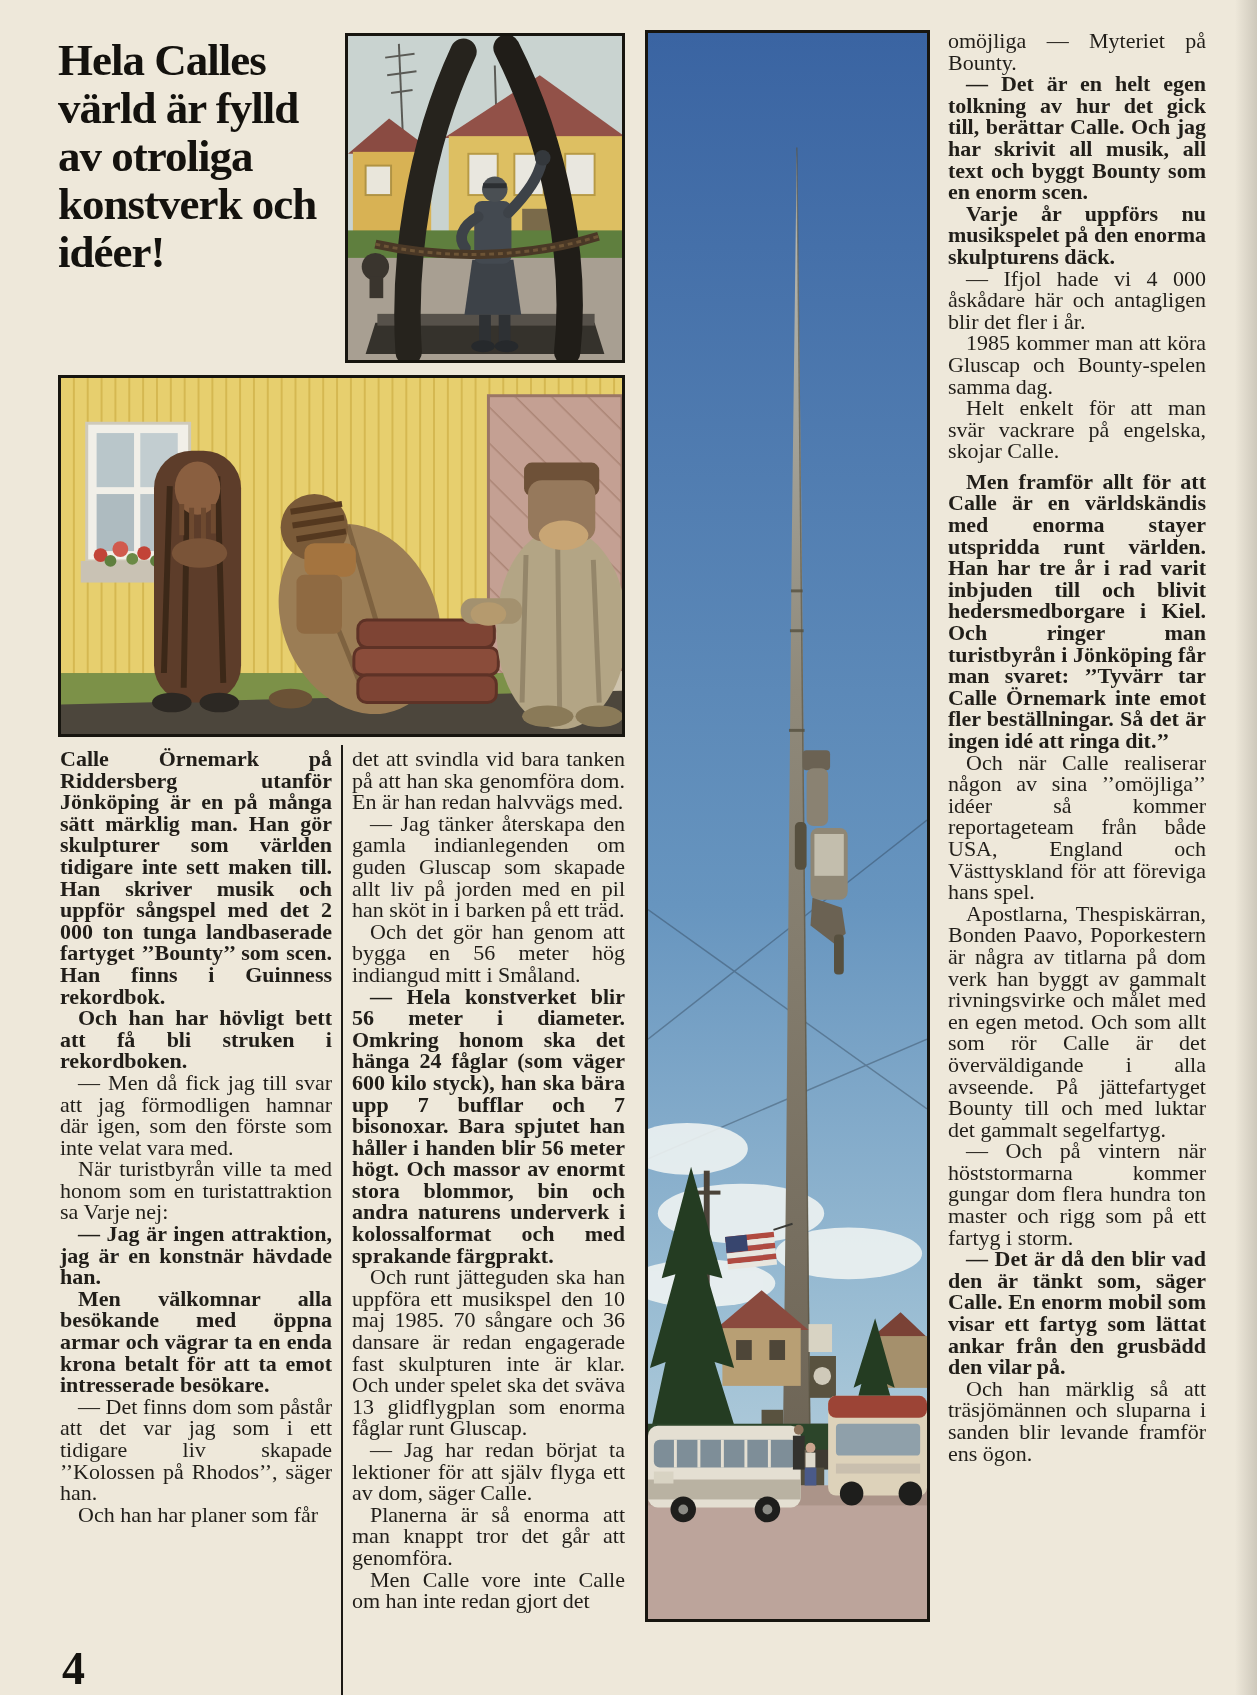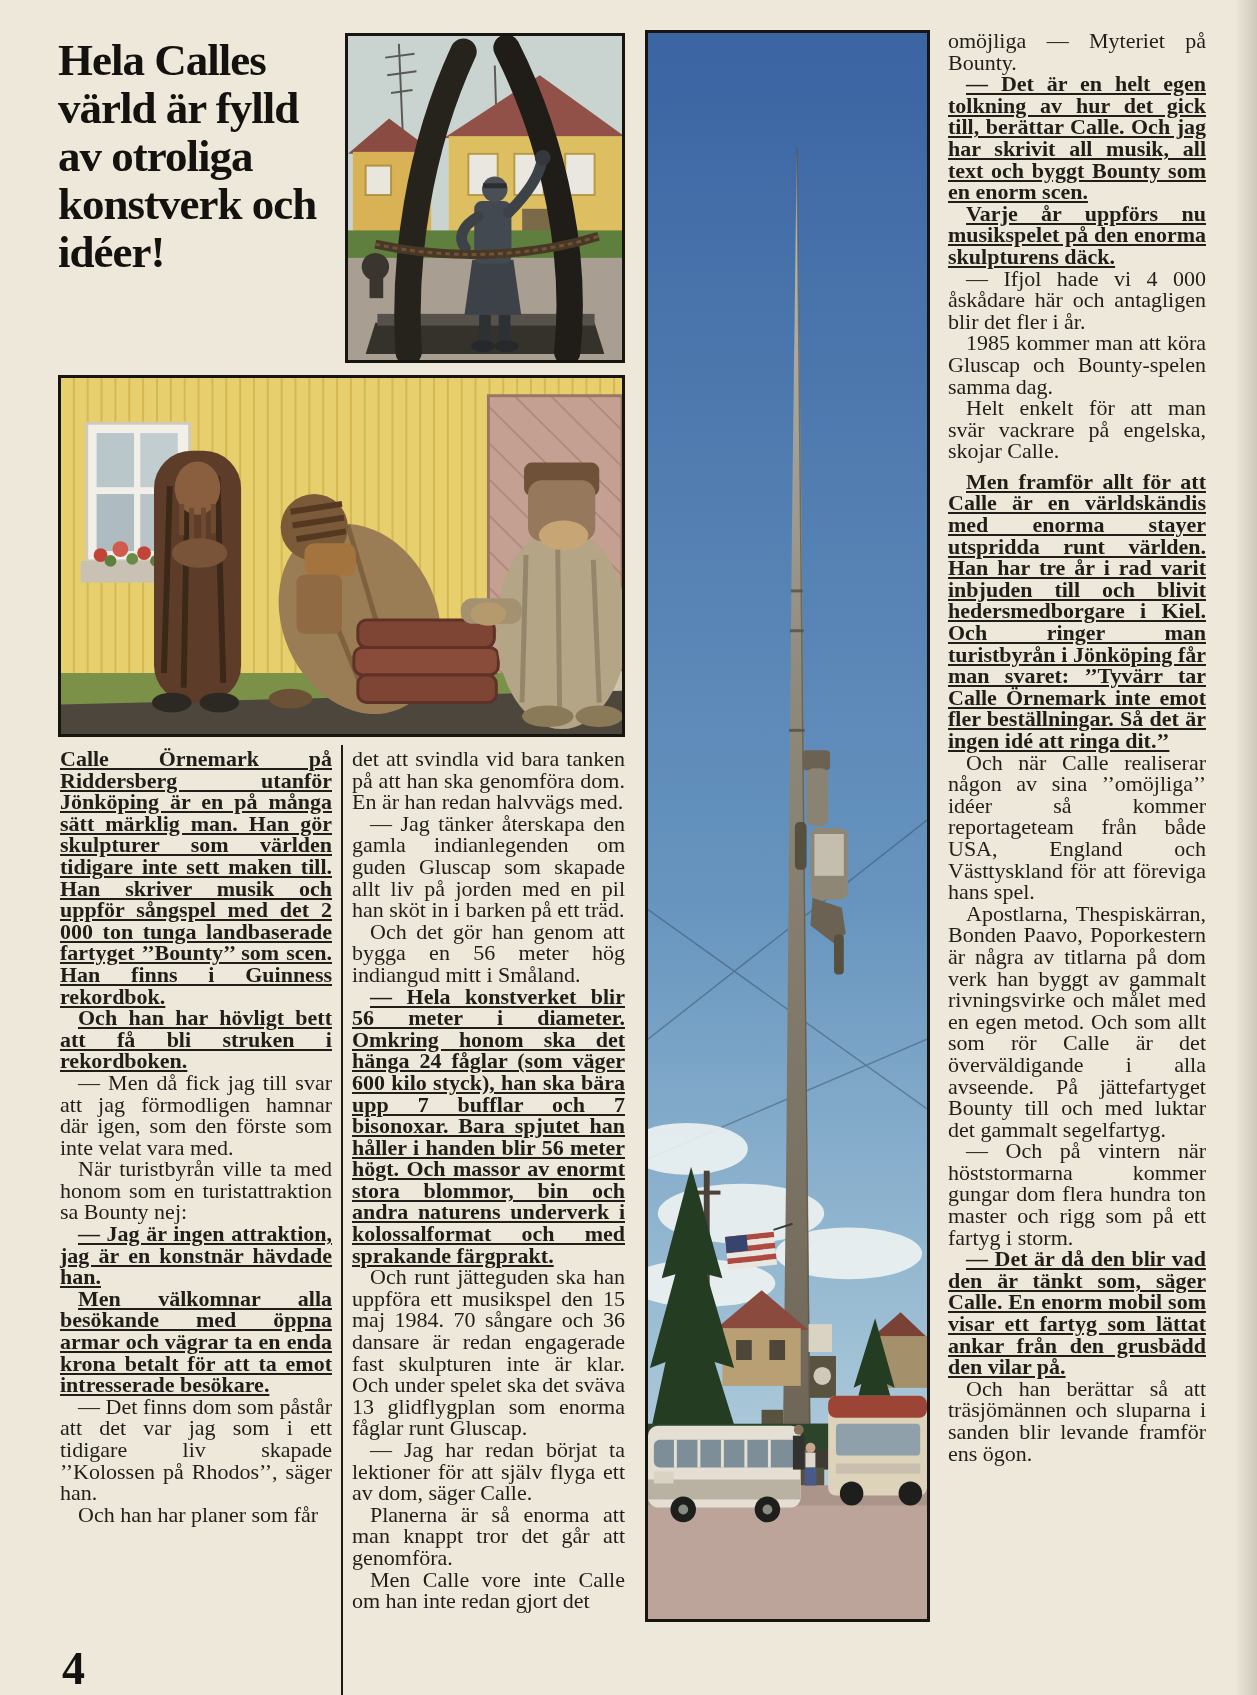--- a/index.html
+++ b/index.html
@@ -25,21 +25,21 @@
   .photo svg{display:block;width:100%;height:100%;}
   .photo1{left:345px;top:33px;width:280px;height:330px;}
   .photo2{left:58px;top:375px;width:567px;height:362px;}
   .photo3{left:645px;top:30px;width:285px;height:1592px;}
   .col{position:absolute;font-size:22px;line-height:21.6px;text-align:justify;}
   .col-left{left:60px;top:748px;width:272px;}
   .col-middle{left:352px;top:748px;width:273px;}
   .col-right{left:948px;top:30px;width:258px;}
   .col p{margin:0;}
   .col p.indent{text-indent:18px;}
-  .col p.bold{font-weight:700;text-decoration:underline;}
+  .col p.bold{font-weight:700;}
   .col p.space-before{margin-top:9px;}
   .divider{
     position:absolute;left:341px;top:745px;width:2px;height:950px;
     background:#1c1a15;
   }
   .page-number{
     position:absolute;left:62px;top:1642px;
     font-size:46px;font-weight:700;color:#14120e;
   }
 </style>
@@ -313,46 +313,46 @@
       </g>
     </svg>
   </div>
 
   <div class="divider"></div>
 
   <div class="col col-left">
       <p class="bold ">Calle Örnemark på Riddersberg utanför Jönköping är en på många sätt märklig man. Han gör skulpturer som världen tidigare inte sett maken till. Han skriver musik och uppför sångspel med det 2 000 ton tunga landbaserade fartyget ’’Bounty’’ som scen. Han finns i Guinness rekordbok.</p>
       <p class="bold indent ">Och han har hövligt bett att få bli struken i rekordboken.</p>
       <p class="indent ">— Men då fick jag till svar att jag förmodligen hamnar där igen, som den förste som inte velat vara med.</p>
-      <p class="indent ">När turistbyrån ville ta med honom som en turistattraktion sa Bounty nej:</p>
+      <p class="indent ">När turistbyrån ville ta med honom som en turistattraktion sa Varje nej:</p>
       <p class="bold indent ">— Jag är ingen attraktion, jag är en konstnär hävdade han.</p>
       <p class="bold indent ">Men välkomnar alla besökande med öppna armar och vägrar ta en enda krona betalt för att ta emot intresserade besökare.</p>
       <p class="indent ">— Det finns dom som påstår att det var jag som i ett tidigare liv skapade ’’Kolossen på Rhodos’’, säger han.</p>
       <p class="indent ">Och han har planer som får</p>
     </div>
   <div class="col col-middle">
       <p class="">det att svindla vid bara tanken på att han ska genomföra dom. En är han redan halvvägs med.</p>
       <p class="indent ">— Jag tänker återskapa den gamla indianlegenden om guden Gluscap som skapade allt liv på jorden med en pil han sköt in i barken på ett träd.</p>
       <p class="indent ">Och det gör han genom att bygga en 56 meter hög indiangud mitt i Småland.</p>
       <p class="bold indent ">— Hela konstverket blir 56 meter i diameter. Omkring honom ska det hänga 24 fåglar (som väger 600 kilo styck), han ska bära upp 7 bufflar och 7 bisonoxar. Bara spjutet han håller i handen blir 56 meter högt. Och massor av enormt stora blommor, bin och andra naturens underverk i kolossalformat och med sprakande färgprakt.</p>
-      <p class="indent ">Och runt jätteguden ska han uppföra ett musikspel den 15 maj 1984. 70 sångare och 36 dansare är redan engagerade fast skulpturen inte är klar. Och under spelet ska det sväva 13 glidflygplan som enorma fåglar runt Gluscap.</p>
+      <p class="indent ">Och runt jätteguden ska han uppföra ett musikspel den 10 maj 1985. 70 sångare och 36 dansare är redan engagerade fast skulpturen inte är klar. Och under spelet ska det sväva 13 glidflygplan som enorma fåglar runt Gluscap.</p>
       <p class="indent ">— Jag har redan börjat ta lektioner för att själv flyga ett av dom, säger Calle.</p>
       <p class="indent ">Planerna är så enorma att man knappt tror det går att genomföra.</p>
       <p class="indent ">Men Calle vore inte Calle om han inte redan gjort det</p>
     </div>
   <div class="col col-right">
       <p class="">omöjliga — Myteriet på Bounty.</p>
       <p class="bold indent ">— Det är en helt egen tolkning av hur det gick till, berättar Calle. Och jag har skrivit all musik, all text och byggt Bounty som en enorm scen.</p>
       <p class="bold indent ">Varje år uppförs nu musikspelet på den enorma skulpturens däck.</p>
       <p class="indent ">— Ifjol hade vi 4 000 åskådare här och antagligen blir det fler i år.</p>
       <p class="indent ">1985 kommer man att köra Gluscap och Bounty-spelen samma dag.</p>
       <p class="indent ">Helt enkelt för att man svär vackrare på engelska, skojar Calle.</p>
       <p class="bold indent space-before">Men framför allt för att Calle är en världskändis med enorma stayer utspridda runt världen. Han har tre år i rad varit inbjuden till och blivit hedersmedborgare i Kiel. Och ringer man turistbyrån i Jönköping får man svaret: ’’Tyvärr tar Calle Örnemark inte emot fler beställningar. Så det är ingen idé att ringa dit.’’</p>
       <p class="indent ">Och när Calle realiserar någon av sina ’’omöjliga’’ idéer så kommer reportageteam från både USA, England och Västtyskland för att föreviga hans spel.</p>
       <p class="indent ">Apostlarna, Thespiskärran, Bonden Paavo, Poporkestern är några av titlarna på dom verk han byggt av gammalt rivningsvirke och målet med en egen metod. Och som allt som rör Calle är det överväldigande i alla avseende. På jättefartyget Bounty till och med luktar det gammalt segelfartyg.</p>
       <p class="indent ">— Och på vintern när höststormarna kommer gungar dom flera hundra ton master och rigg som på ett fartyg i storm.</p>
       <p class="bold indent ">— Det är då den blir vad den är tänkt som, säger Calle. En enorm mobil som visar ett fartyg som lättat ankar från den grusbädd den vilar på.</p>
-      <p class="indent ">Och han berättar så att träsjömännen och sluparna i sanden blir levande framför ens ögon.</p>
+      <p class="indent ">Och han märklig så att träsjömännen och sluparna i sanden blir levande framför ens ögon.</p>
     </div>
 
   <div class="page-number">4</div>
 
 </div>
 
 </body></html>

